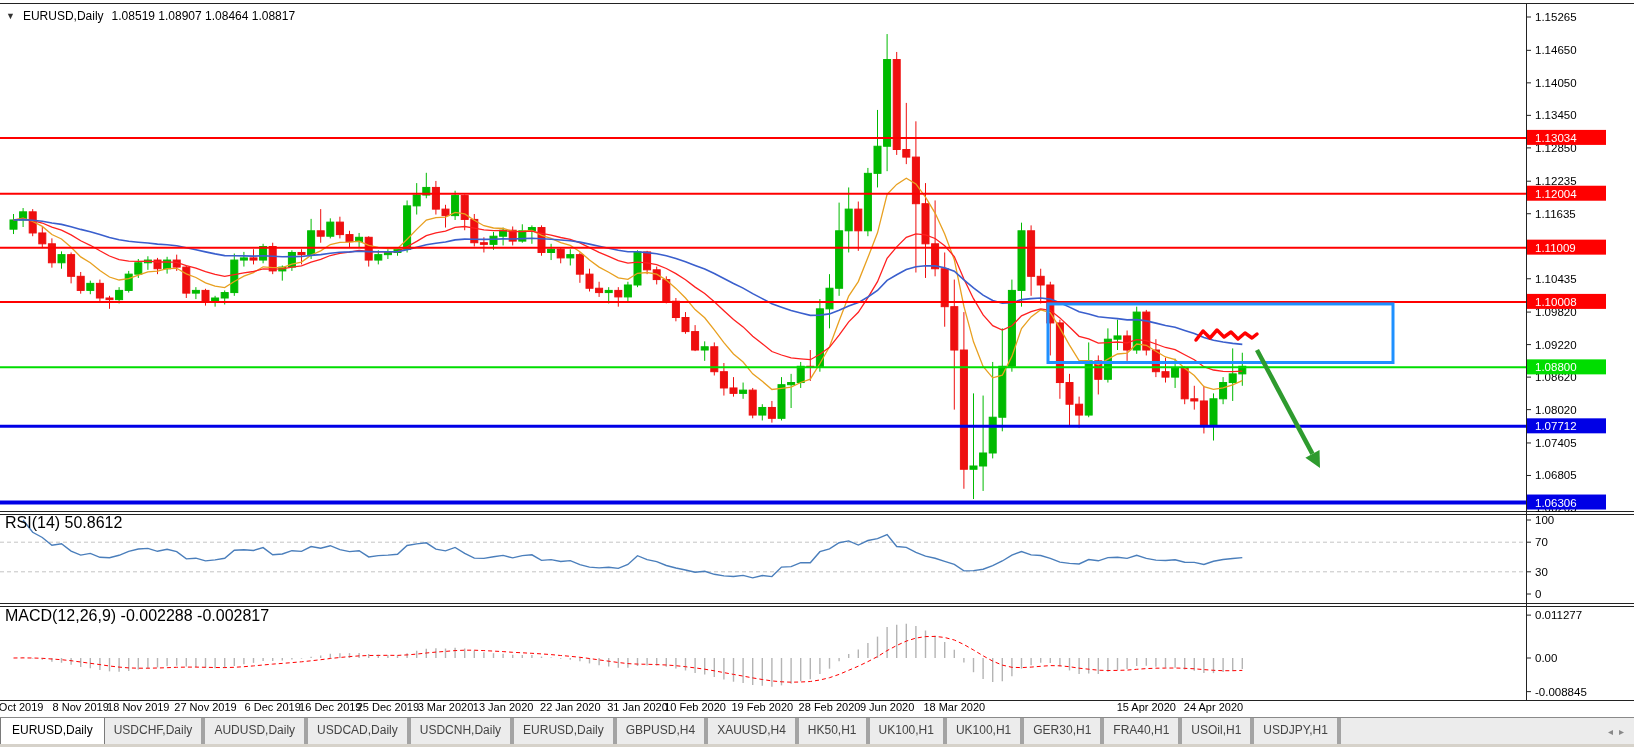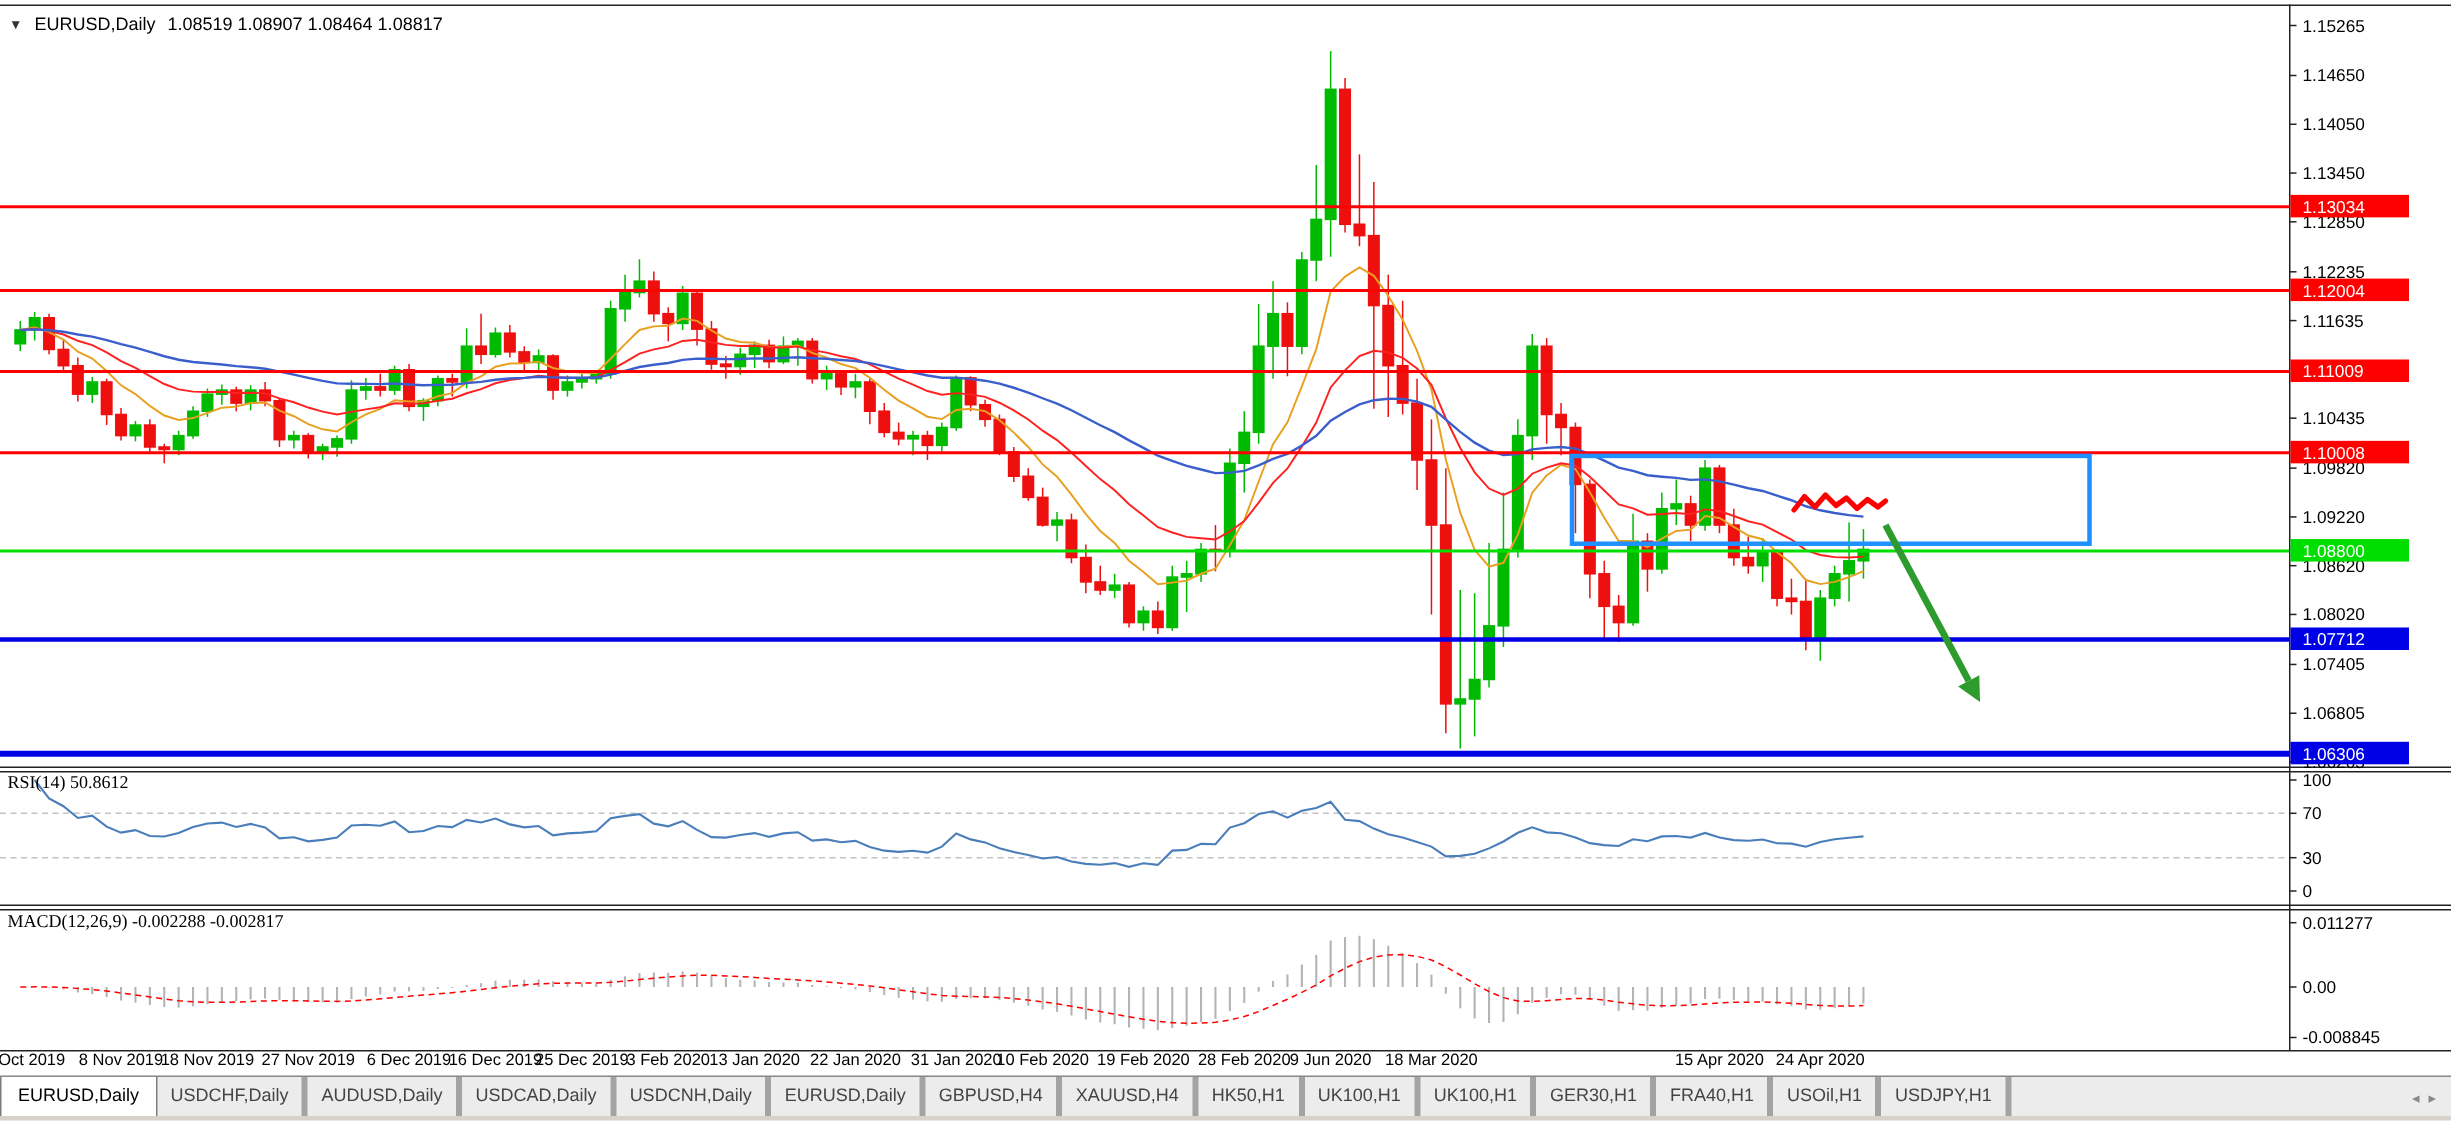--- a/index.html
+++ b/index.html
@@ -2,21 +2,21 @@
 <html><head>
 <meta charset="utf-8">
 <style>
   html,body{margin:0;padding:0;background:#fff;}
   body{width:1634px;height:747px;overflow:hidden;position:relative;
        font-family:"Liberation Sans",sans-serif;-webkit-font-smoothing:none;}
   #stage{position:absolute;inset:0;width:1634px;height:747px;}
   svg{position:absolute;left:0;top:0;}
   .hdr{position:absolute;left:6px;top:9px;font-size:12px;color:#000;display:flex;gap:8px;align-items:center;z-index:5;}
   .hdr .tri{font-size:9px;color:#333;cursor:pointer;}
-  .panel-label{position:absolute;left:5px;font-size:12px;color:#000;z-index:5;font-family:Liberation Serif, serif;}
+  .panel-label{position:absolute;left:5px;font-size:16px;color:#000;z-index:5;}
   #rsi-label{top:514px;}
   #macd-label{top:607px;}
   #date-axis{position:absolute;left:0;top:700px;width:1634px;height:16px;font-size:11px;color:#000;}
   #date-axis span{position:absolute;top:1px;transform:translateX(-50%);white-space:nowrap;}
   #tab-bar{position:absolute;left:0;top:717px;width:1634px;height:27px;background:#ececec;
            border-top:1px solid #8a8a8a;display:flex;align-items:stretch;font-size:12px;color:#444;}
   #tab-bar .tab{padding:5px 9px 0 9px;border-right:4px solid #a3a3a3;white-space:nowrap;cursor:pointer;}
   #tab-bar .tab.active{background:#fff;color:#000;border:1px solid #7a7a7a;border-top:none;border-bottom:none;
            padding:5px 11px 0 11px;}
   #tab-scroll{margin-left:auto;display:flex;align-items:center;gap:6px;padding:0 10px;color:#888;font-size:10px;}
@@ -510,21 +510,21 @@
   <div class="panel-label" id="macd-label">MACD(12,26,9) -0.002288 -0.002817</div>
 
   <div id="date-axis">
       <span style="left: 13.5px;">30 Oct 2019</span>
       <span style="left: 80.7px;">8 Nov 2019</span>
       <span style="left: 138.3px;">18 Nov 2019</span>
       <span style="left: 205.5px;">27 Nov 2019</span>
       <span style="left: 272.7px;">6 Dec 2019</span>
       <span style="left: 330.3px;">16 Dec 2019</span>
       <span style="left: 387.9px;">25 Dec 2019</span>
-      <span style="left: 445.5px;">3 Feb 2020</span>
+      <span style="left: 445.5px;">3 Mar 2020</span>
       <span style="left: 503.1px;">13 Jan 2020</span>
       <span style="left: 570.3px;">22 Jan 2020</span>
       <span style="left: 637.5px;">31 Jan 2020</span>
       <span style="left: 695.1px;">10 Feb 2020</span>
       <span style="left: 762.3px;">19 Feb 2020</span>
       <span style="left: 829.5px;">28 Feb 2020</span>
       <span style="left: 887.1px;">9 Jun 2020</span>
       <span style="left: 954.3px;">18 Mar 2020</span>
       <span style="left: 1082px; margin-top: 32px;">27 Mar 2020</span>
       <span style="left: 1079.1px; margin-top: 16px;">6 Apr 2020</span>

